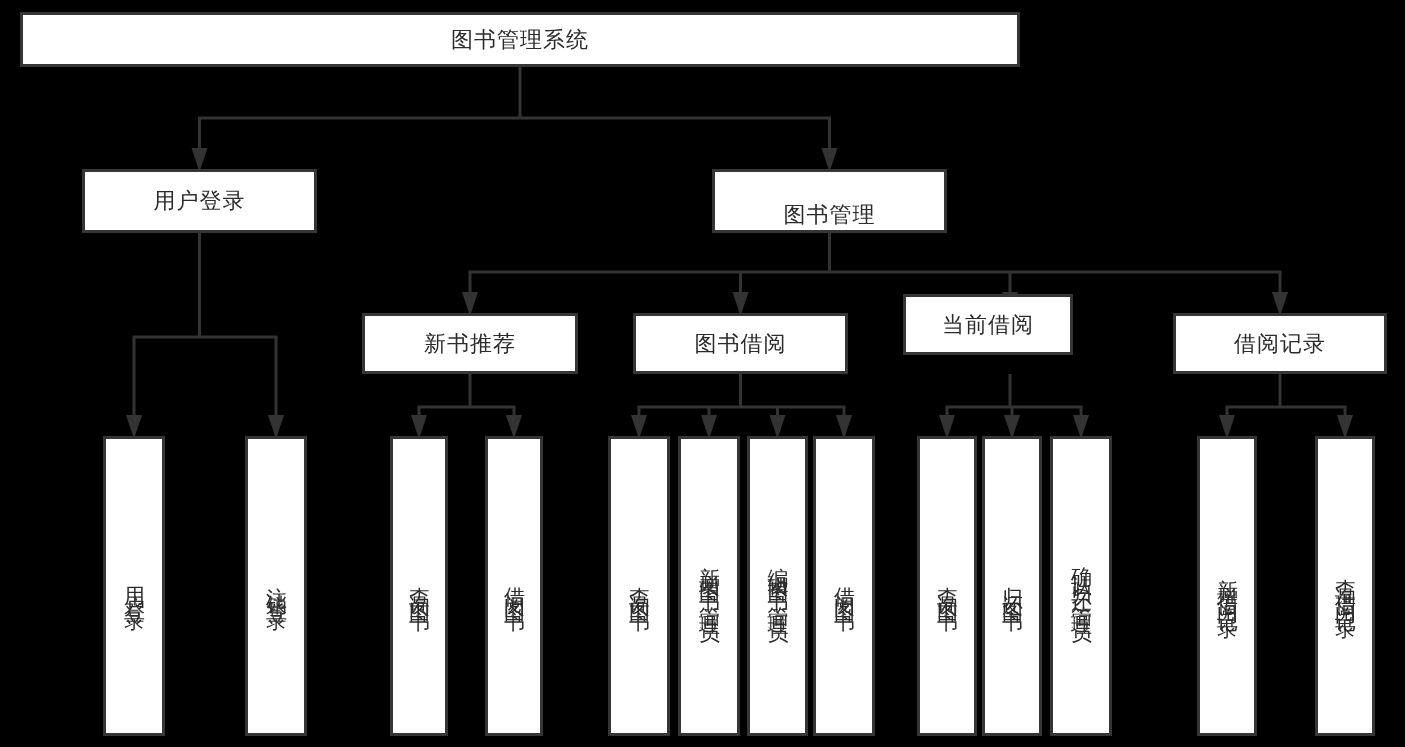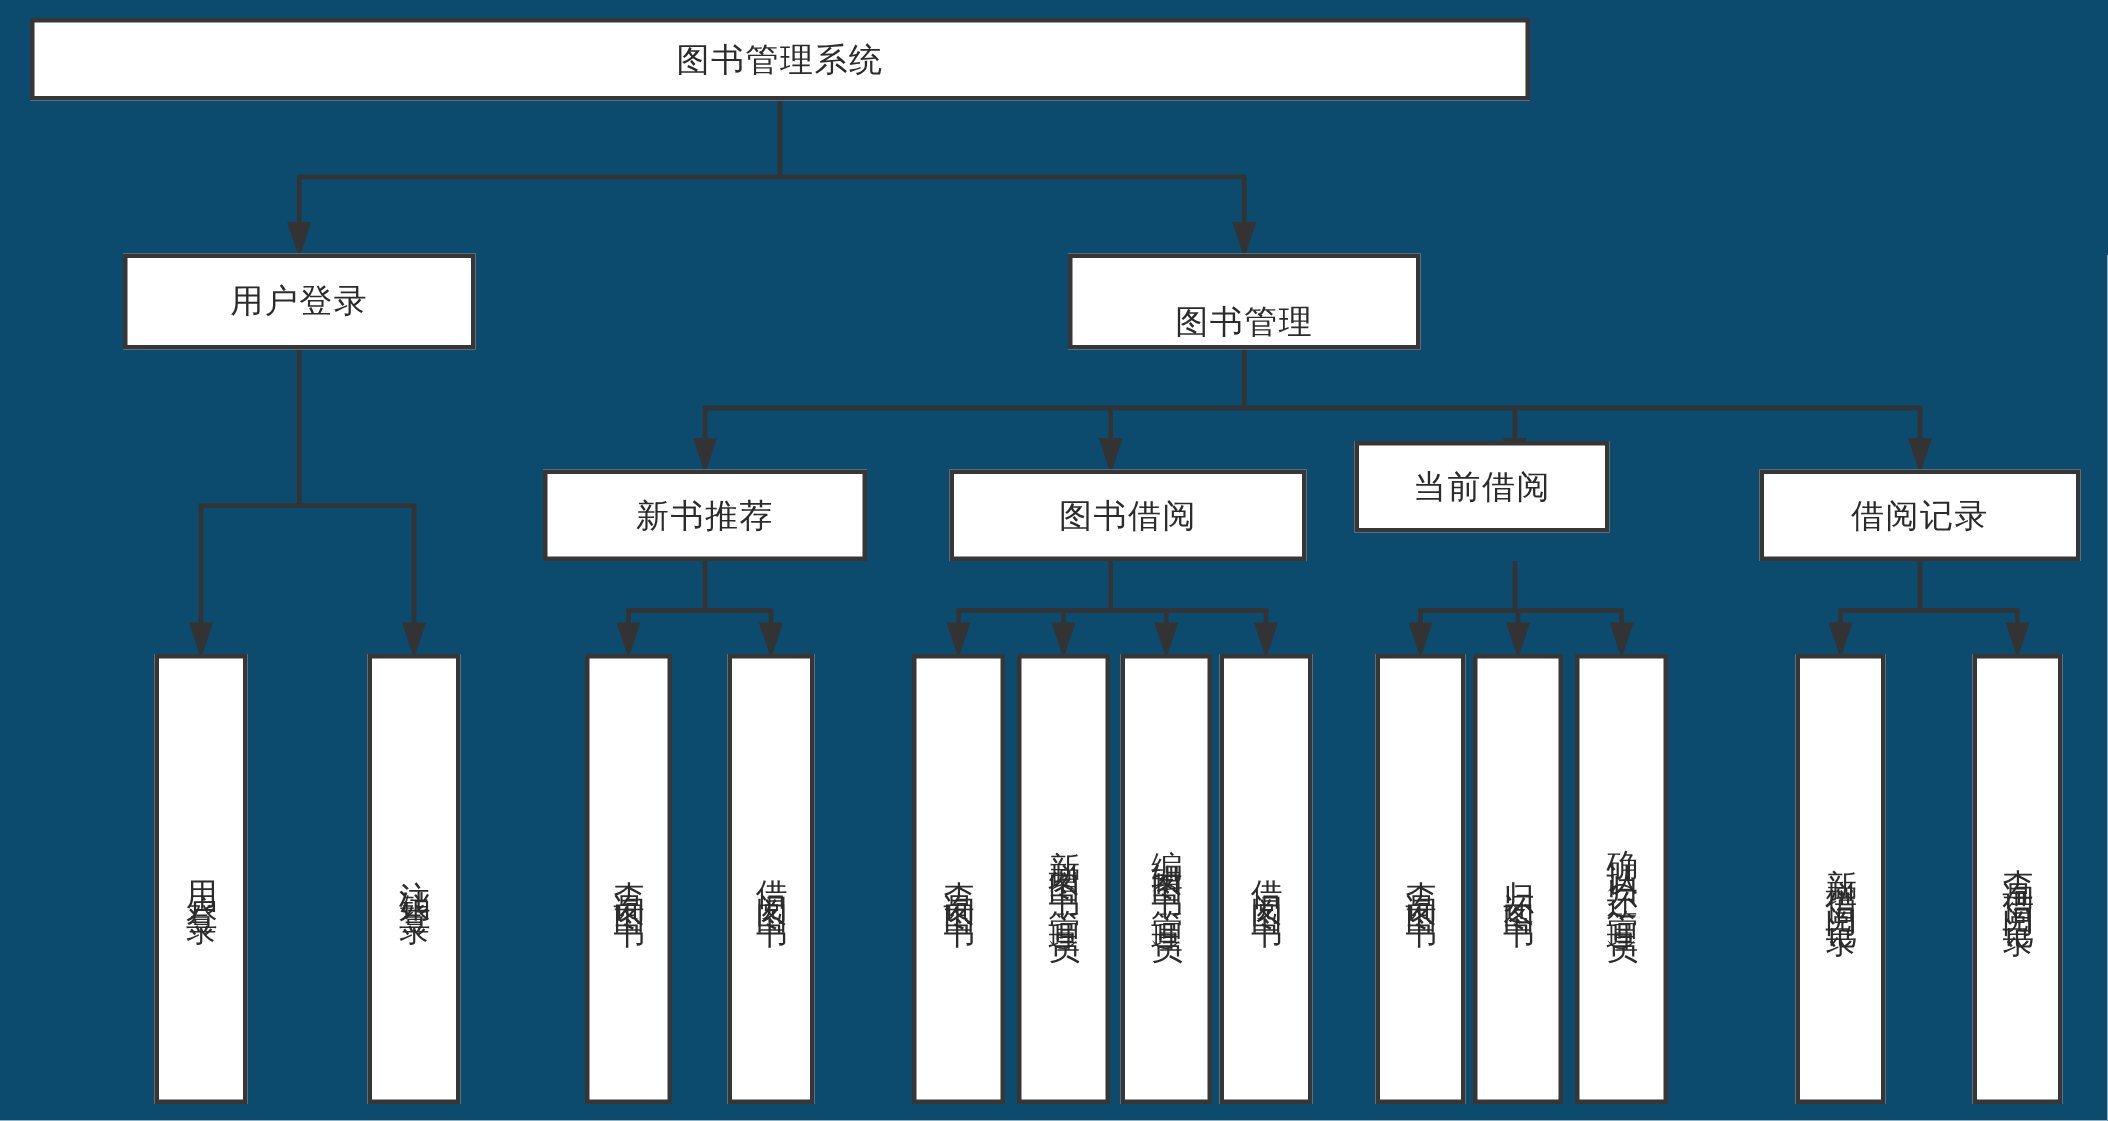--- a/index.html
+++ b/index.html
@@ -1,19 +1,19 @@
 <!DOCTYPE html>
 <html><head>
 <meta charset="utf-8">
 <style>
   html,body{margin:0;padding:0;background:#ffffff;}
   #page{
     position:relative;
     width:1405px;height:747px;
-    background:#0c4a6e;
+    background:#000000;
     overflow:hidden;
     font-family:"DejaVu Sans","Liberation Sans",sans-serif;
   }
   #connector-layer{position:absolute;left:0;top:0;z-index:1;}
   .node{
     position:absolute;
     z-index:2;
     background:#ffffff;
     border:3px solid #363636;
     box-sizing:border-box;
@@ -106,21 +106,21 @@
       </div>
       <div class="node h" style="left: 82px; top: 169px; width: 235px; height: 64px; border-color: rgb(54, 54, 54); color: rgb(43, 43, 43);">
         <span>用户登录</span>
       </div>
       <div class="node h" style="left: 712px; top: 169px; width: 235px; height: 64px; border-color: rgb(54, 54, 54); color: rgb(43, 43, 43); align-items: flex-end;">
         <span>图书管理</span>
       </div>
       <div class="node h" style="left: 362px; top: 313px; width: 216px; height: 61px; border-color: rgb(54, 54, 54); color: rgb(43, 43, 43);">
         <span>新书推荐</span>
       </div>
-      <div class="node h" style="left: 633px; top: 313px; width: 238px; height: 61px; border-color: rgb(54, 54, 54); color: rgb(43, 43, 43);">
+      <div class="node h" style="left: 633px; top: 313px; width: 215px; height: 61px; border-color: rgb(54, 54, 54); color: rgb(43, 43, 43);">
         <span>图书借阅</span>
       </div>
       <div class="node h" style="left: 903px; top: 294px; width: 170px; height: 61px; border-color: rgb(54, 54, 54); color: rgb(43, 43, 43);">
         <span>当前借阅</span>
       </div>
       <div class="node h" style="left: 1173px; top: 313px; width: 214px; height: 61px; border-color: rgb(54, 54, 54); color: rgb(43, 43, 43);">
         <span>借阅记录</span>
       </div>
       <div class="node v" style="left: 103px; top: 436px; width: 62px; height: 300px; border-color: rgb(54, 54, 54); color: rgb(43, 43, 43);">
         <span>用户登录</span>

